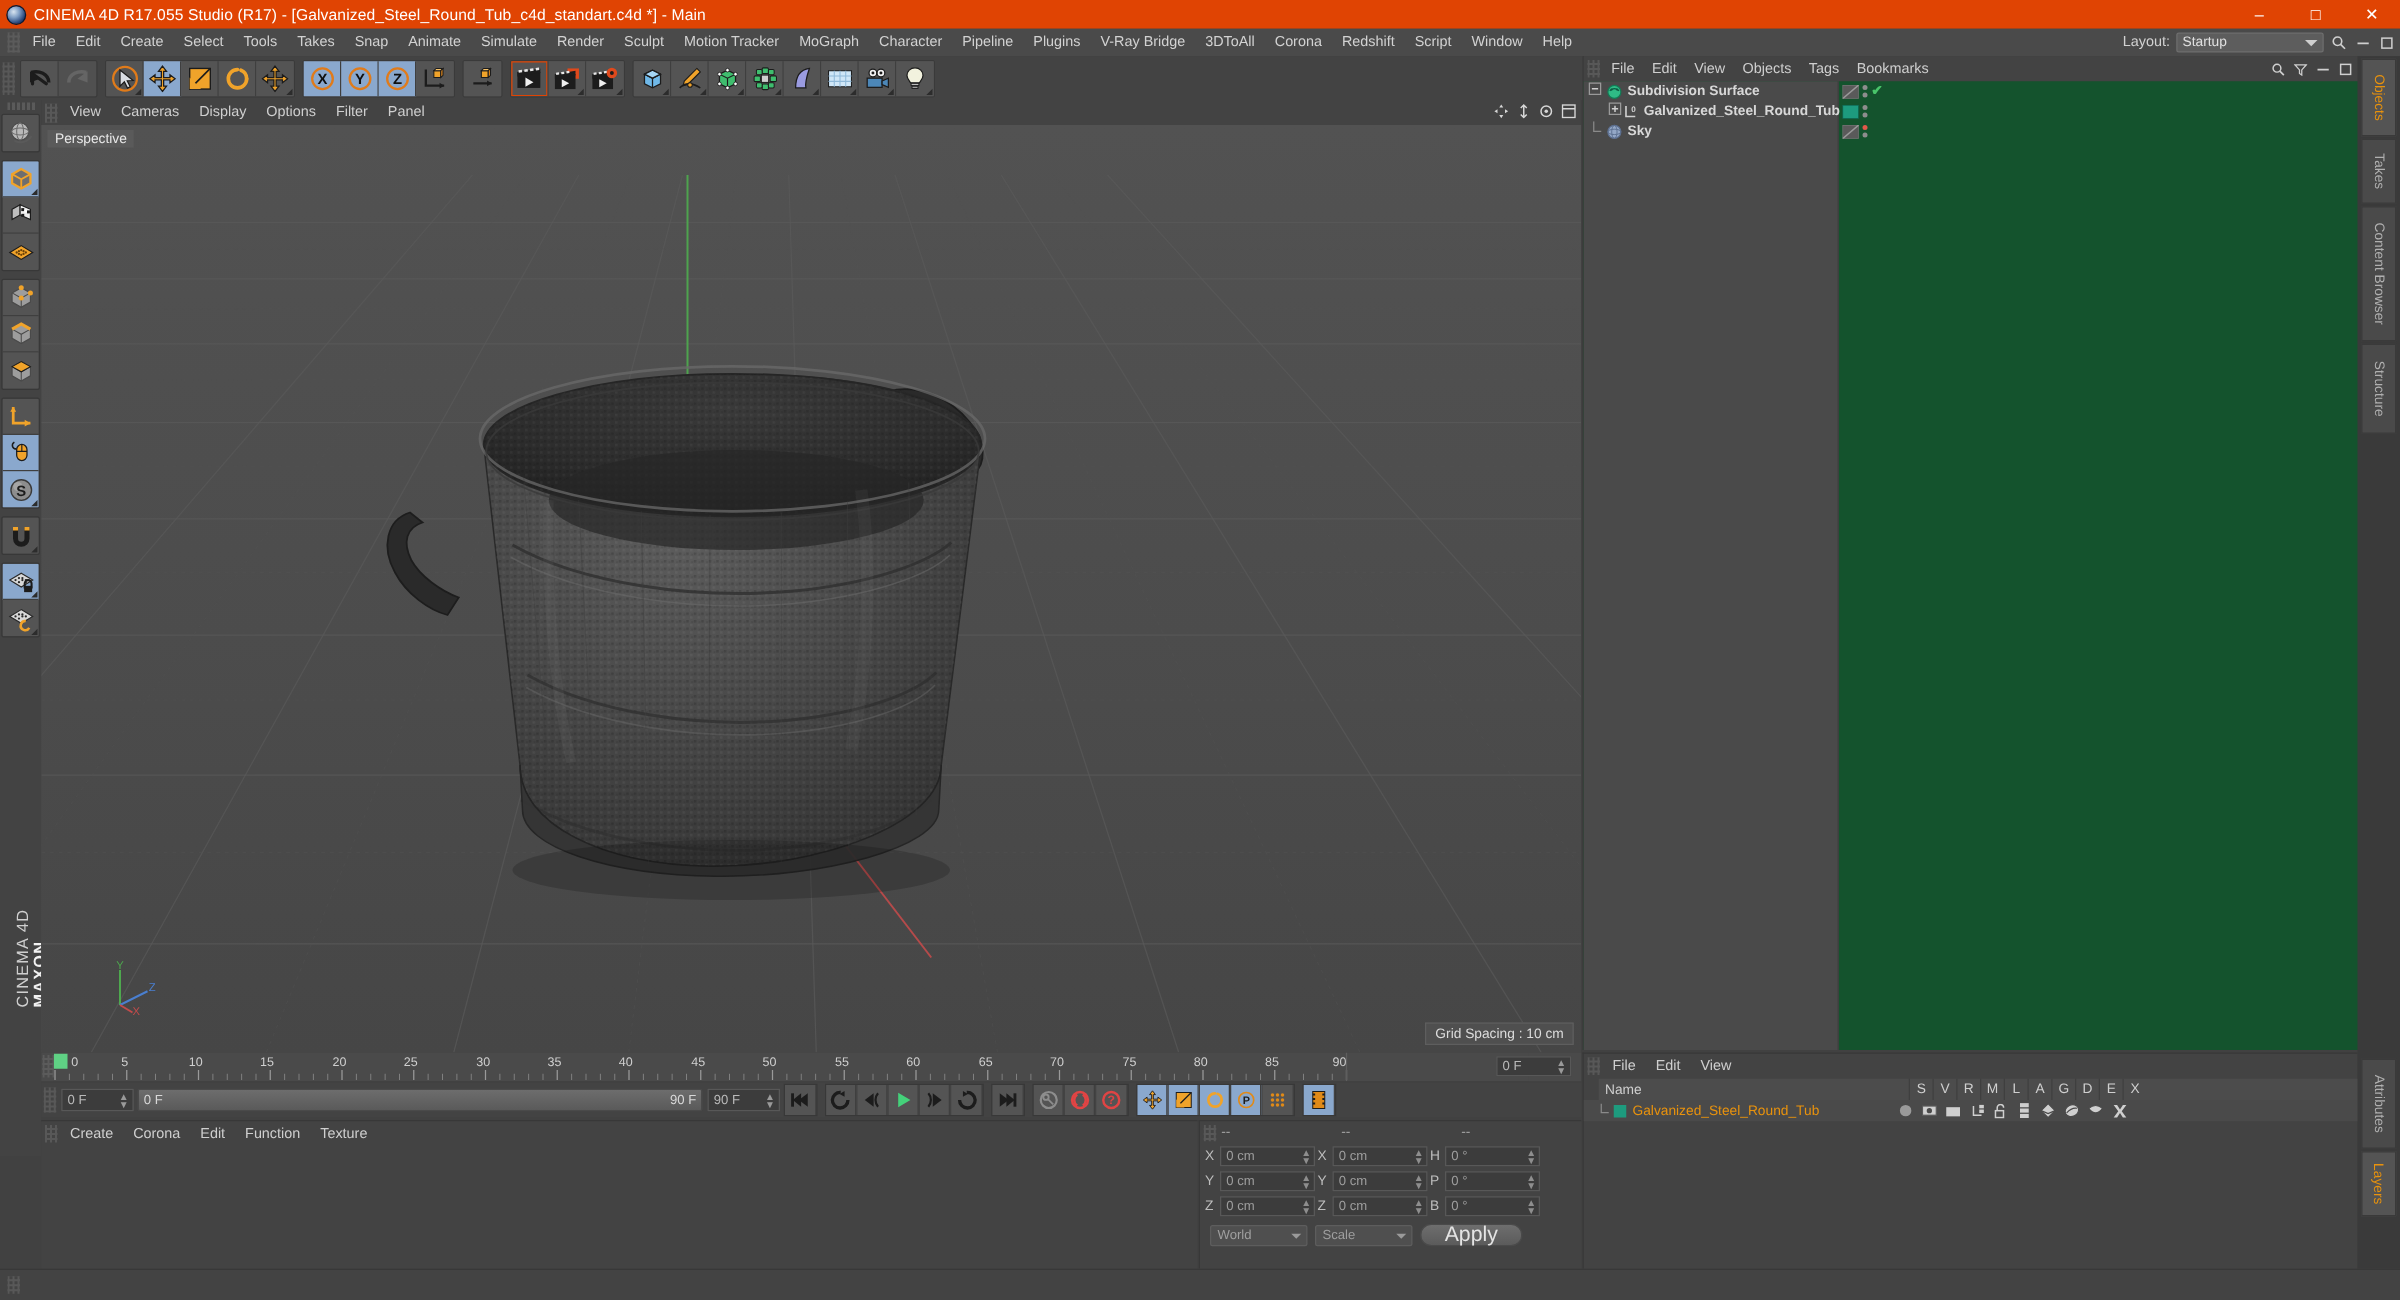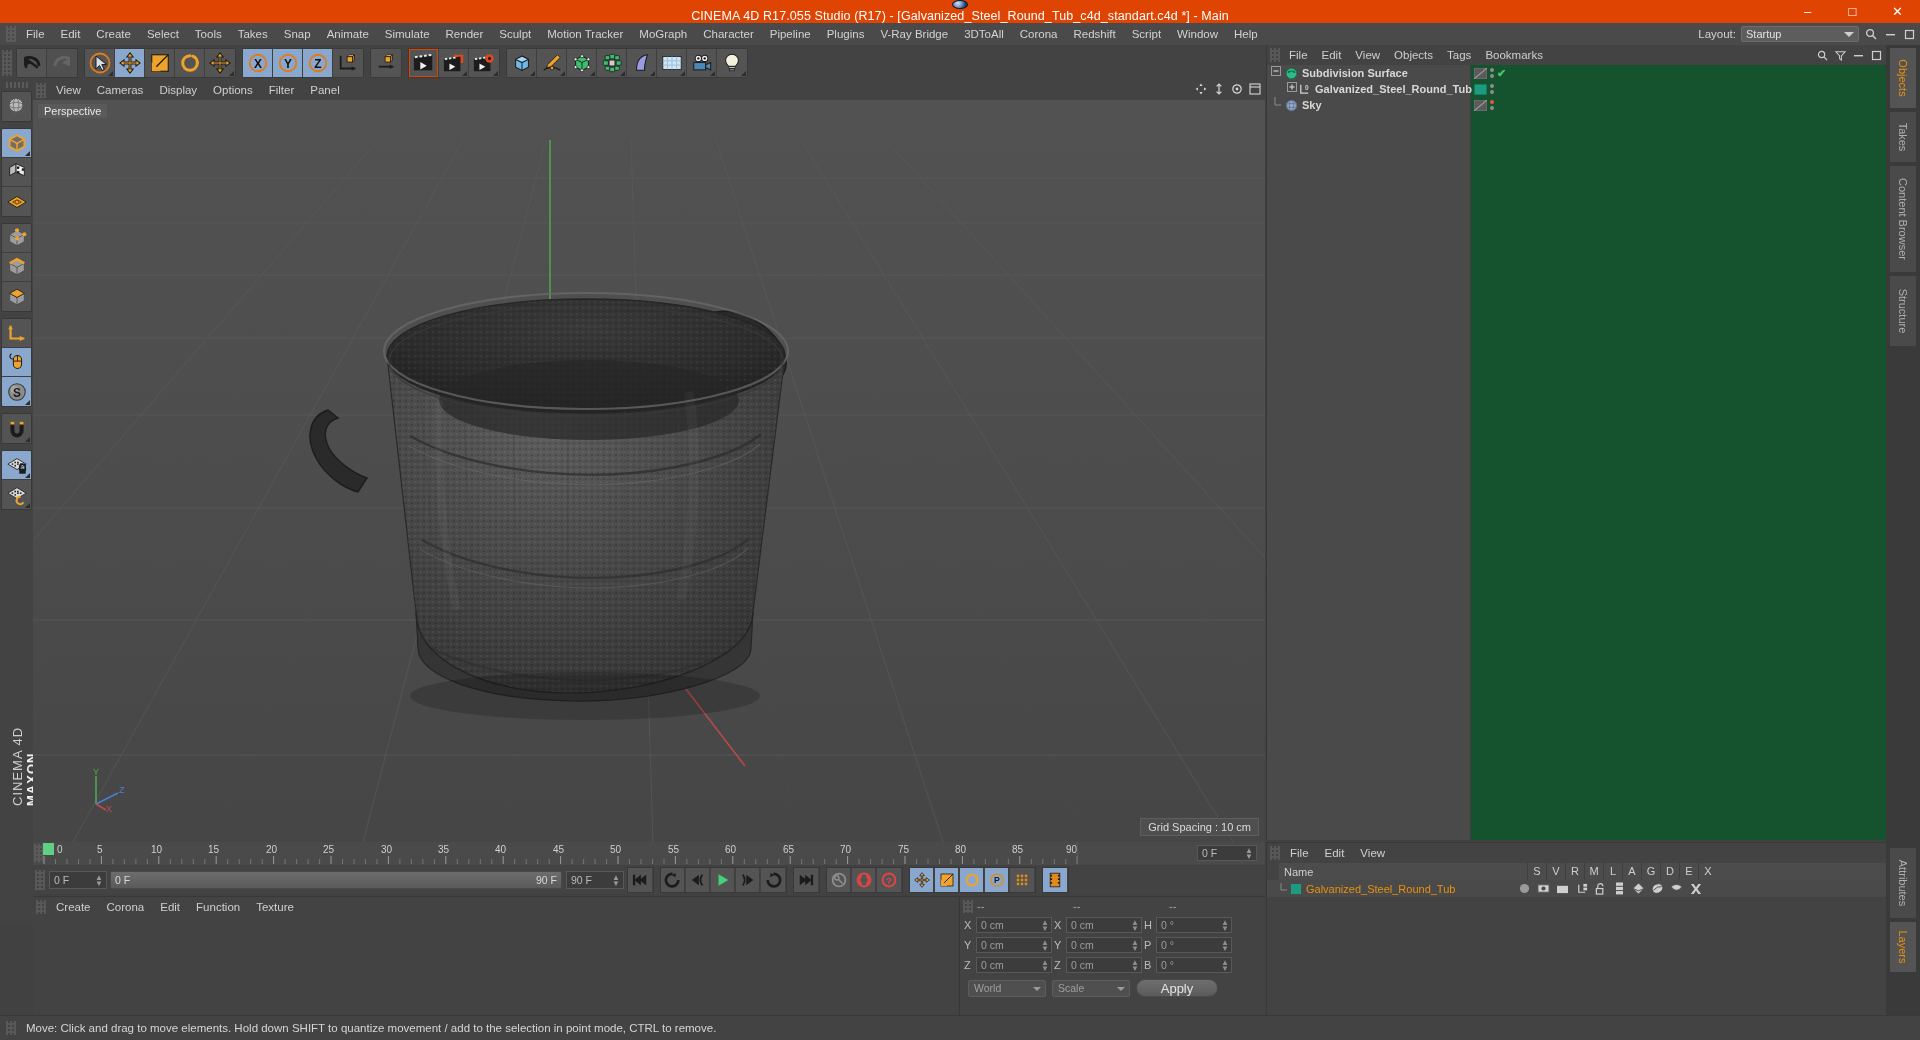--- a/index.html
+++ b/index.html
@@ -8,21 +8,21 @@
     background:#414141;
     font-family:"Liberation Sans", sans-serif;
     color:#c8c8c8;
     -webkit-font-smoothing:none;
   }
   .app { position:relative; width:1920px; height:1040px; }
 
   
   .titlebar{
     position:absolute; left:0; top:0; width:1920px; height:23px;
-    background:#e04403; display:flex; align-items:center;flex-direction:column;
+    background:#e04403; display:flex; align-items:center;
   }
   .titlebar .tb-icon{
     width:16px; height:16px; margin:0 6px 0 5px; border-radius:50%;
     background:radial-gradient(circle at 35% 32%, #d8e4f0 0%, #7f9ec4 35%, #27457a 70%, #102040 100%);
     border:1px solid #0a1830;
   }
   .titlebar .tb-title{ font-size:12.5px; color:#ffffff; letter-spacing:.1px; }
   .tb-btns{ position:absolute; right:0; top:0; height:23px; display:flex; }
   .tb-btn{ width:45px; height:23px; display:flex; align-items:center; justify-content:center;
            color:#fff; font-size:13px; line-height:1;}
@@ -155,21 +155,21 @@
   .co-inp{ width:76px; height:16px; background:#3c3c3c; border:1px solid #585858;
      font-size:10.5px; color:#9d9d9d; padding:0 4px; position:relative; display:flex; align-items:center;
      margin-right:2px;}
   .co-inp .spin{ position:absolute; right:2px; top:2px; font-size:8px; color:#8e8e8e; line-height:6px;}
   .co-foot{ display:flex; align-items:center; gap:6px; padding:4px 6px 0 8px;}
   .co-sel{ width:78px; height:17px; background:#4f4f4f; border:1px solid #5d5d5d; border-radius:2px;
      font-size:10.5px; color:#9f9f9f; padding:0 5px; position:relative; display:flex; align-items:center;}
   .co-sel .car{ position:absolute; right:4px; top:6px;
     border-left:4px solid transparent;border-right:4px solid transparent;border-top:4px solid #9a9a9a;}
   .co-apply{ width:82px; height:18px; background:linear-gradient(#6e6e6e,#5b5b5b);
-     border:1px solid #4a4a4a; border-radius:9px; font-size:13px; color:#e4e4e4;
+     border:1px solid #4a4a4a; border-radius:9px; font-size:17px; color:#e4e4e4;
      display:flex; align-items:center; justify-content:center;}
 
   
   .objmgr{ position:absolute; left:1266px; top:45px; width:620px; height:795px; background:#434343;
      border-left:1px solid #383838;}
   .om-menu{ height:20px; display:flex; align-items:center; padding-left:3px; background:#434343;}
   .om-menu .mi{ font-size:11.5px; color:#cfcfcf; padding:2px 7px;}
   .om-tools{ position:absolute; right:3px; top:3px; display:flex; gap:4px; align-items:center;}
   .om-body{ position:absolute; left:0; top:20px; width:620px; height:775px; background:#14532d;font-weight:bold;}
   .om-left{ position:absolute; left:0; top:0; width:204px; height:775px; background:#4a4a4a;
@@ -1442,16 +1442,15 @@
     <div class="rtab" style="height:72px; margin-top:500px;">
       <span>Attributes</span>
     </div>
     <div class="rtab active" style="height:52px;">
       <span>Layers</span>
     </div>
   </div>
 
   <div class="statusbar">
     <div class="grip" style="height:14px;"></div>
-    <div class="txt">Move: Click and drag to move elements. Hold down SHIFT to quantize movement / add to the selection in point mode, CTRL to remove.</div>
   </div>
 
 </div>
 
 </body></html>

